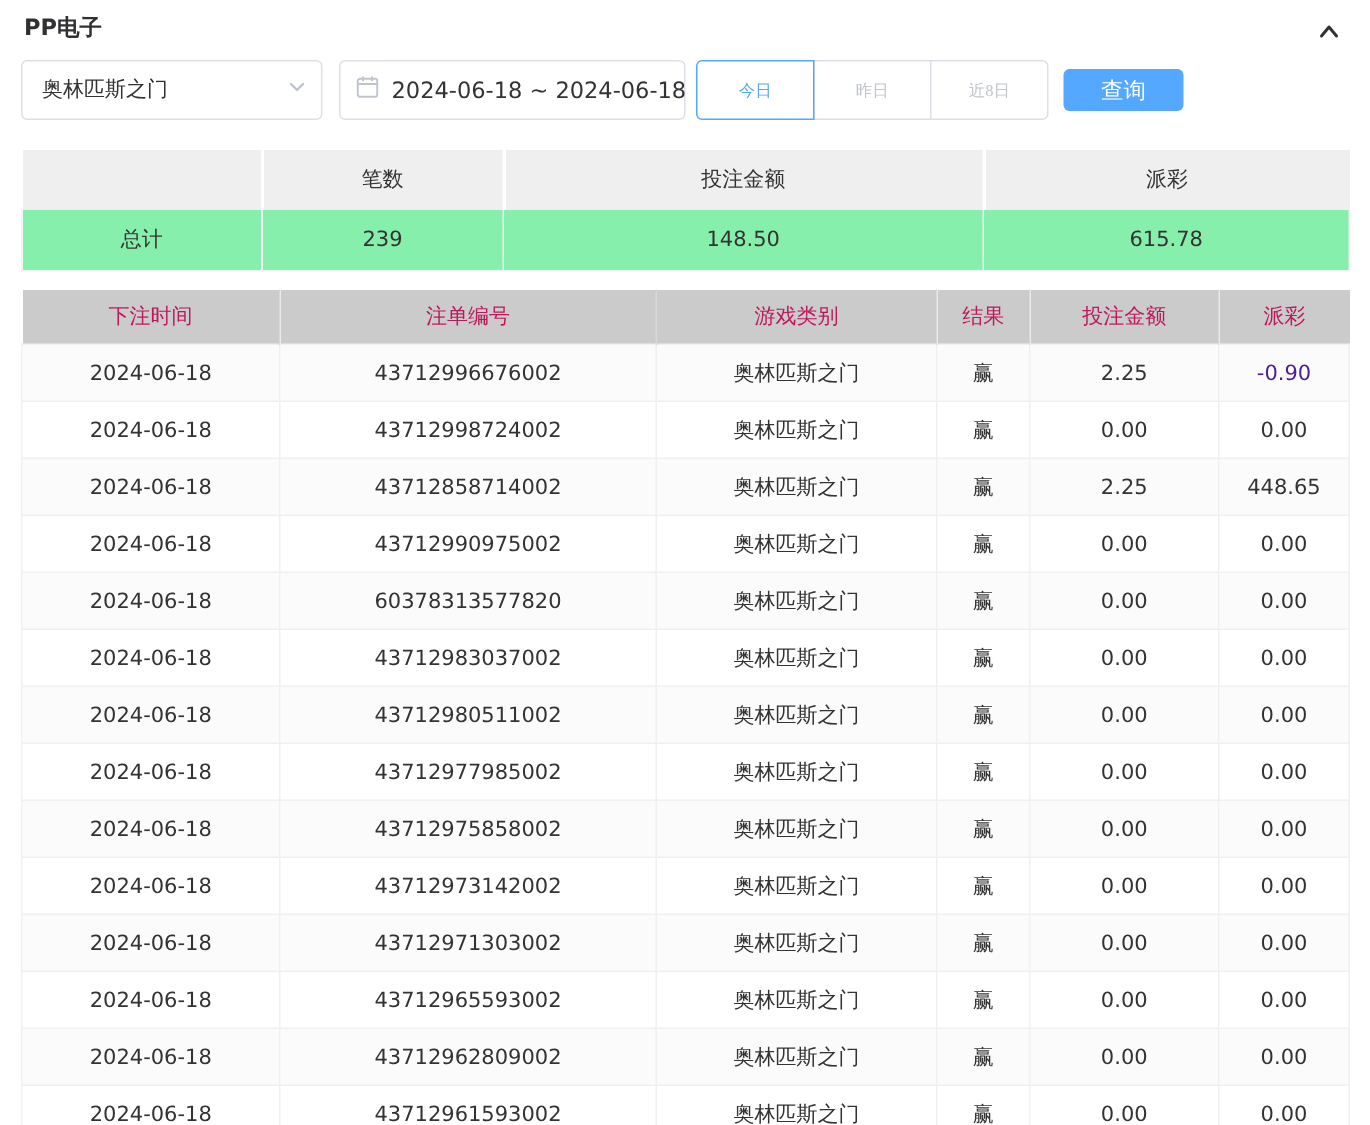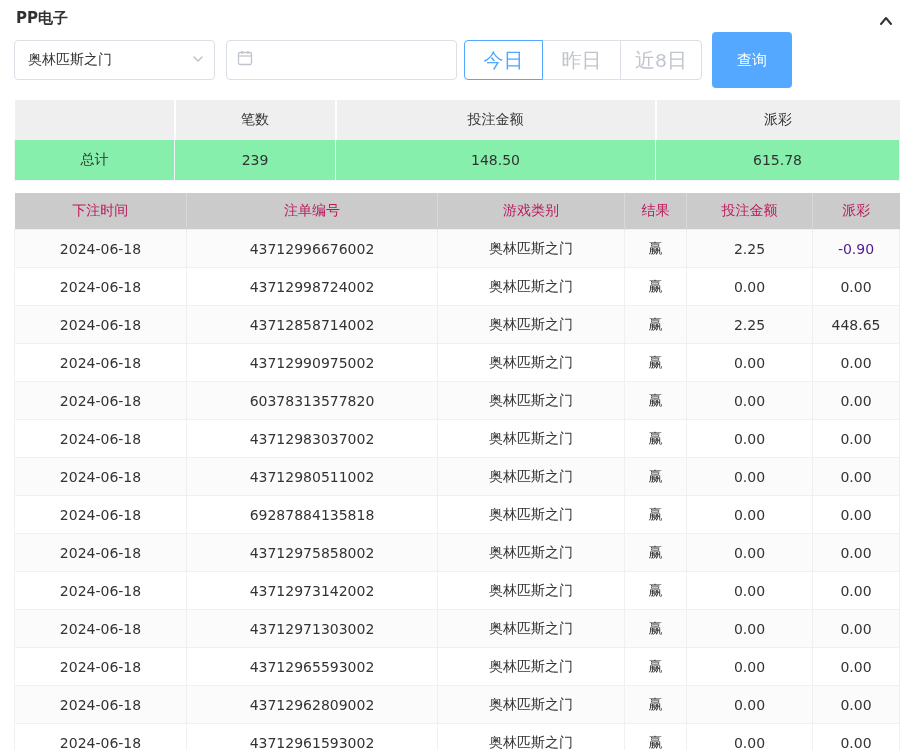--- a/index.html
+++ b/index.html
@@ -29,28 +29,28 @@
   .date-box {
     width: 231px; height: 40px; border: 1px solid #dcdfe6; border-radius: 4px;
     display: flex; align-items: center; gap: 8px;
     padding: 0 10px; margin-left: 11px; background: #fff; cursor: pointer;
   }
   .date-box .date-text { font-size: 15px; color: #333; white-space: nowrap; }
   .btn-group { display: flex; margin-left: 7px; }
   .qbtn {
     min-width: 79px; height: 40px; padding: 0 14px;
     background: #fff; border: 1px solid #dcdfe6; color: #c0c4cc;
-    font-size: 20px; cursor: pointer; margin-left: -1px;
-    font-family: Liberation Mono, monospace;
+    font-size: 11px; cursor: pointer; margin-left: -1px;
+    font-family: Liberation Serif, serif;
   }
   .qbtn:first-child { border-radius: 4px 0 0 4px; margin-left: 0; }
   .qbtn:last-child { border-radius: 0 4px 4px 0; }
   .qbtn.active { color: #54a8ff; border-color: #54a8ff; position: relative; z-index: 1; }
   .search-btn {
-    margin-left: 10px; width: 80px; height: 56px; border: none; border-radius: 4px;
+    margin-left: 10px; width: 80px; height: 28px; border: none; border-radius: 4px;
     background: #54a8ff; color: #fff; font-size: 15px; cursor: pointer;
     font-family: inherit;
   }
 
   
   table { border-collapse: collapse; table-layout: fixed; width: 885px; font-size: 14px; }
   td, th { text-align: center; font-weight: 400; overflow: hidden; white-space: nowrap; }
 
   .summary { margin-bottom: 12px; }
   .summary th {
@@ -105,20 +105,21 @@
 
     <div class="date-box">
       <span class="icon-gray">
         <svg width="16" height="16" viewBox="0 0 16 16" fill="none">
           <rect x="1.5" y="2.5" width="13" height="12" rx="1.5" stroke="#c0c4cc" stroke-width="1.3"></rect>
           <line x1="1.5" y1="6" x2="14.5" y2="6" stroke="#c0c4cc" stroke-width="1.3"></line>
           <line x1="5" y1="1" x2="5" y2="4" stroke="#c0c4cc" stroke-width="1.3"></line>
           <line x1="11" y1="1" x2="11" y2="4" stroke="#c0c4cc" stroke-width="1.3"></line>
         </svg>
       </span>
+      <span class="date-text">2024-06-18 ~ 2024-06-18</span>
     </div>
 
     <div class="btn-group">
       <button class="qbtn active">今日</button>
       <button class="qbtn">昨日</button>
       <button class="qbtn">近8日</button>
     </div>
 
     <button class="search-btn">查询</button>
   </div>
@@ -219,21 +220,21 @@
         <tr>
     <td>2024-06-18</td>
     <td>43712980511002</td>
     <td>奥林匹斯之门</td>
     <td>赢</td>
     <td>0.00</td>
     <td>0.00</td>
   </tr>
         <tr>
     <td>2024-06-18</td>
-    <td>69287884135818</td>
+    <td>43712977985002</td>
     <td>奥林匹斯之门</td>
     <td>赢</td>
     <td>0.00</td>
     <td>0.00</td>
   </tr>
         <tr>
     <td>2024-06-18</td>
     <td>43712975858002</td>
     <td>奥林匹斯之门</td>
     <td>赢</td>

